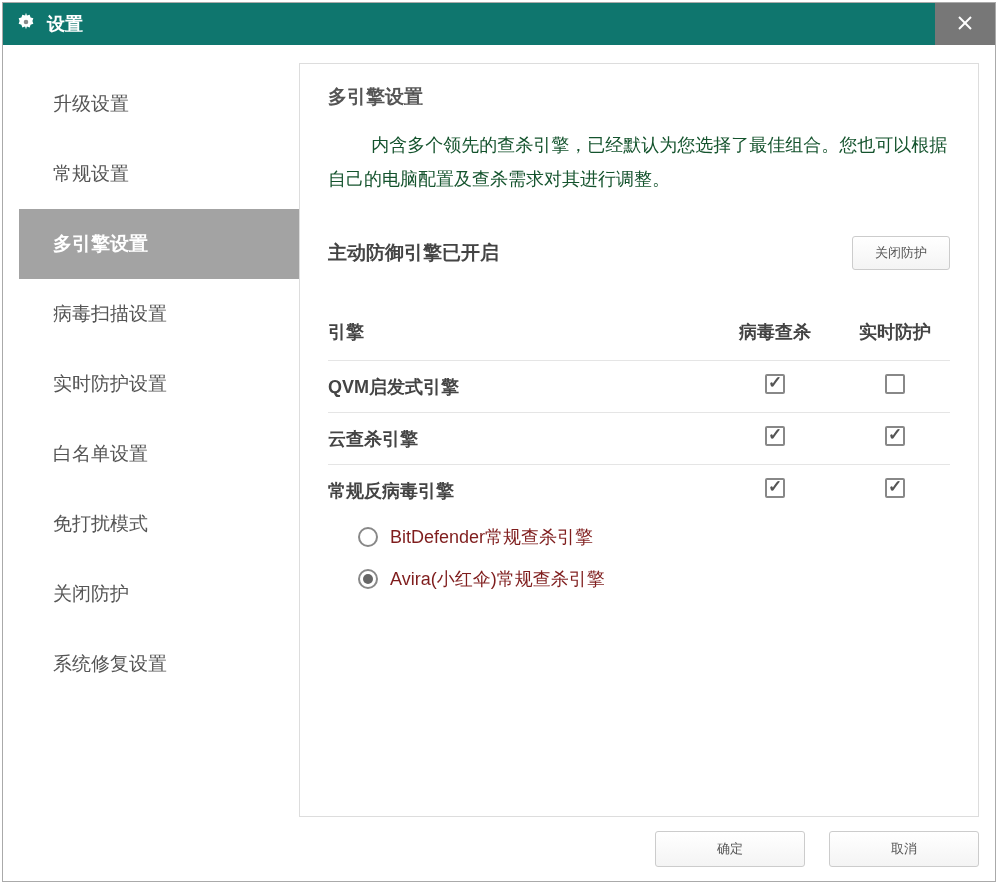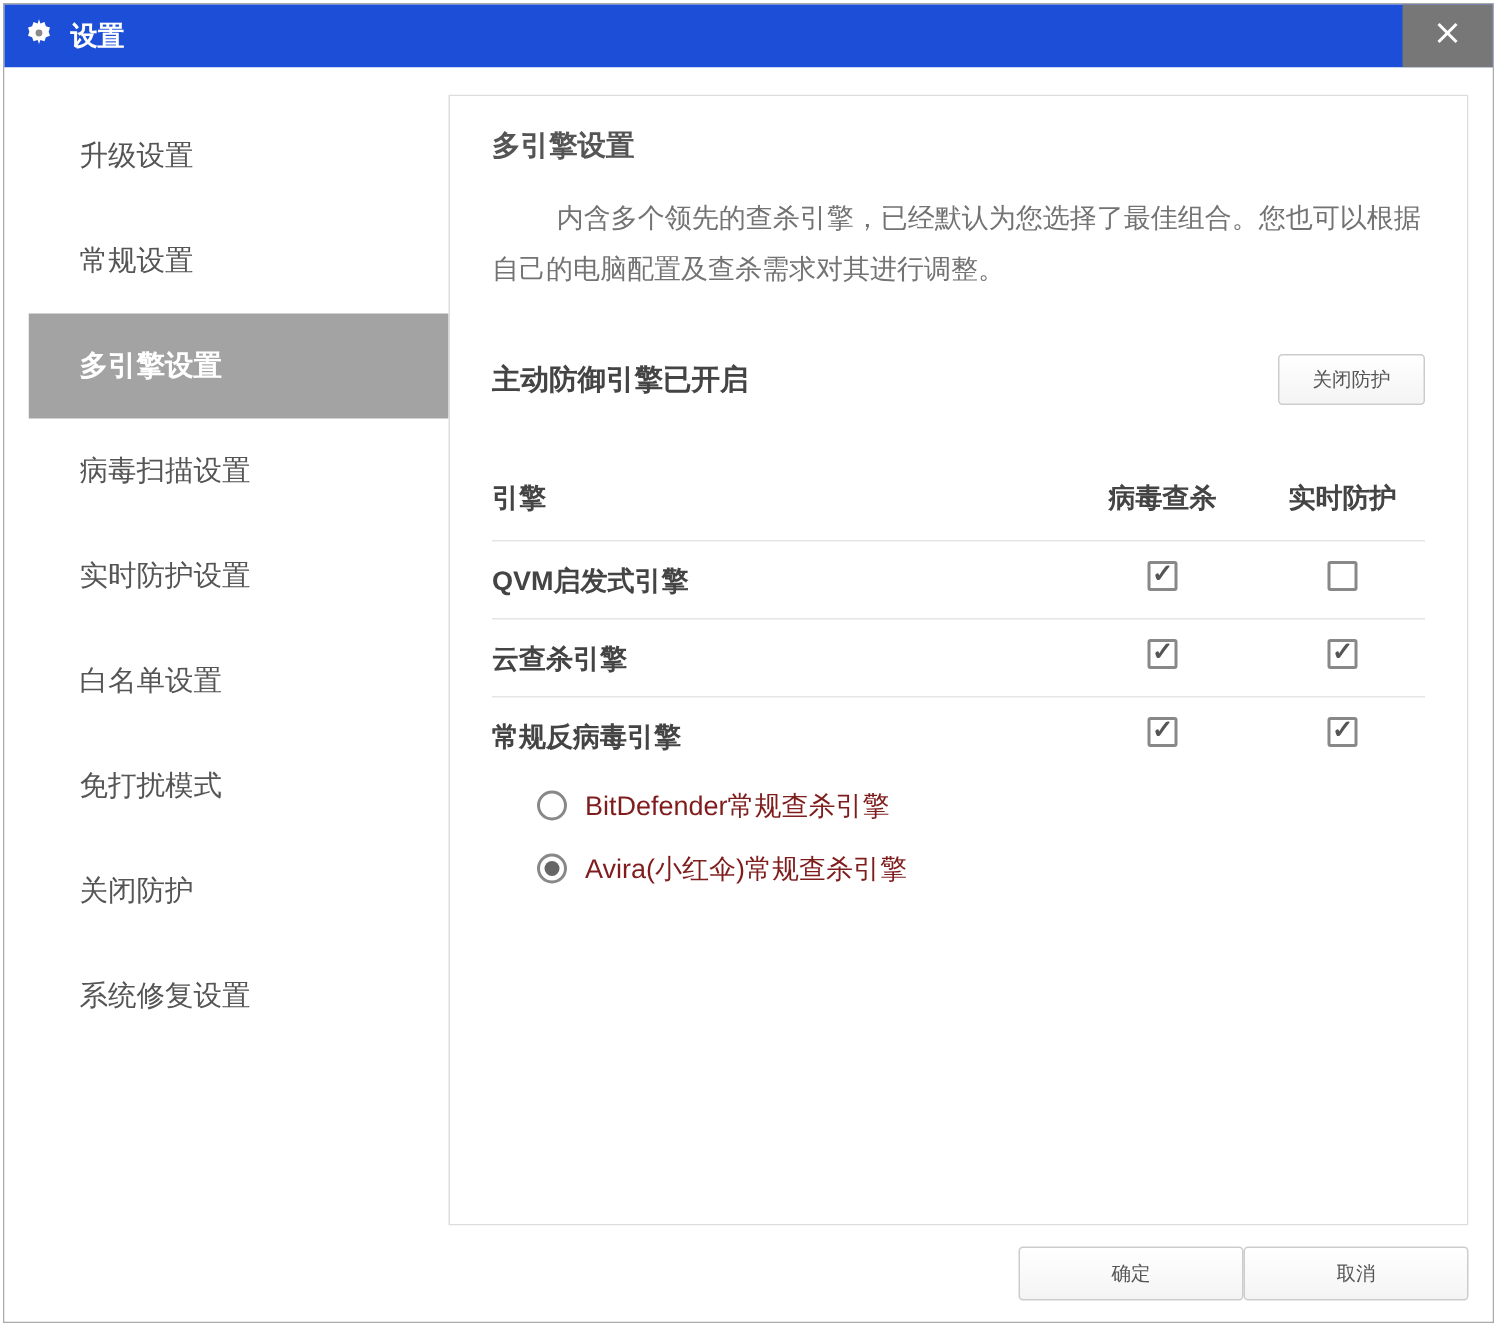--- a/index.html
+++ b/index.html
@@ -17,21 +17,21 @@
     .window {
       width: 994px;
       height: 880px;
       border: 1px solid #aaa;
       display: flex;
       flex-direction: column;
       margin: 2px;
     }
     .titlebar {
       height: 42px;
-      background: #1d4ed8;
+      background: #0f766e;
       display: flex;
       align-items: center;
       padding: 0 12px;
       color: #fff;
       font-size: 18px;
       font-weight: bold;
     }
     .titlebar-icon {
       margin-right: 10px;
     }
@@ -89,21 +89,21 @@
       overflow-y: auto;
     }
     .section-title {
       font-size: 19px;
       color: #555;
       margin-bottom: 18px;
       font-weight: bold;
     }
     .description {
       font-size: 18px;
-      color: #737373;
+      color: #14532d;
       line-height: 1.9;
       text-indent: 2.4em;
       margin-bottom: 40px;
     }
     .defense-row {
       display: flex;
       align-items: center;
       margin-bottom: 50px;
     }
     .defense-label {
@@ -191,20 +191,21 @@
       left: 3px;
       width: 10px;
       height: 10px;
       background: #666;
       border-radius: 50%;
     }
     .footer {
       display: flex;
       justify-content: flex-end;
       padding-top: 14px;
+      gap: 24px;
     }
     .footer .btn {
       width: 150px;
       padding: 8px 0;
       text-align: center;
     }
   </style>
 </head>
 <body>
 

